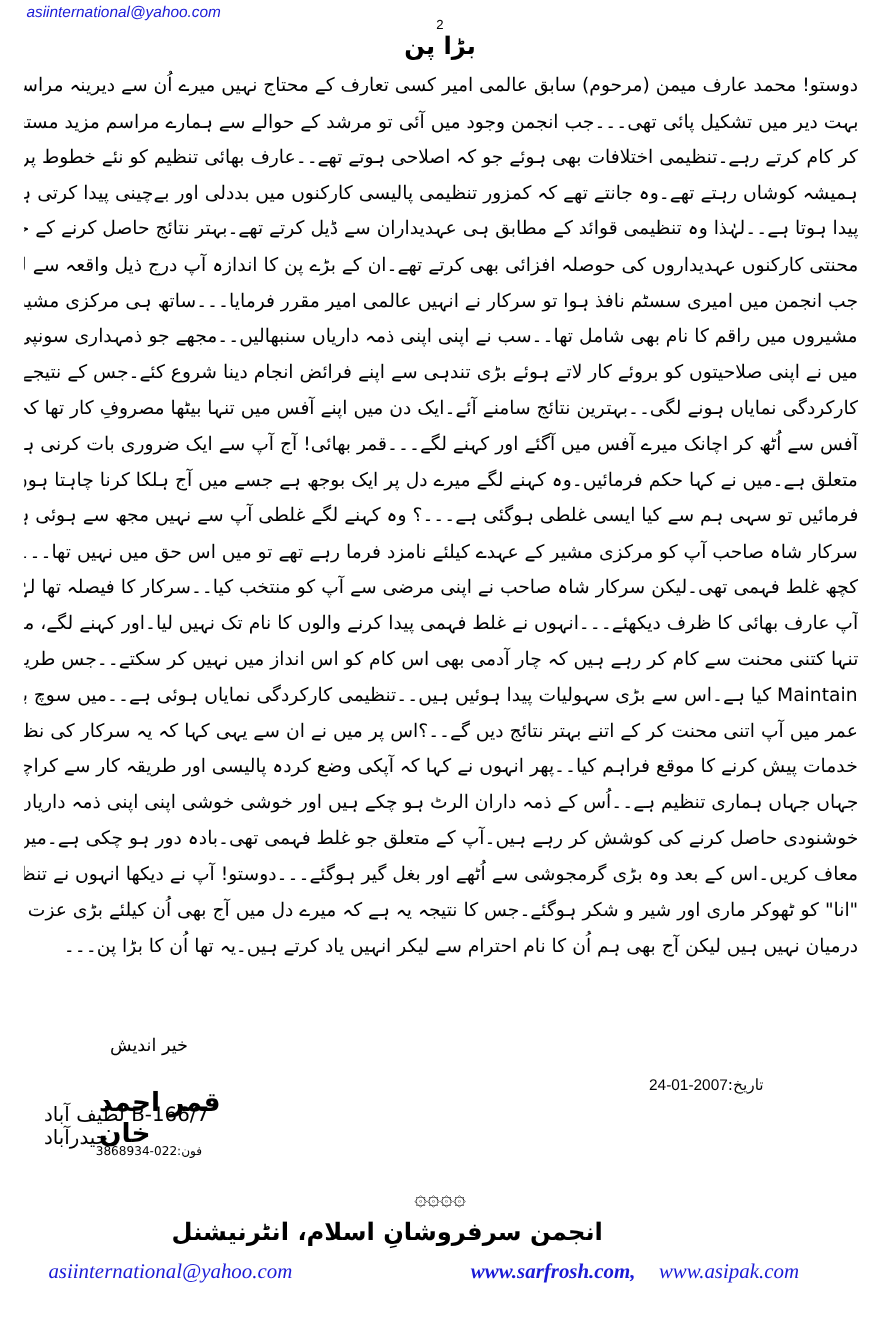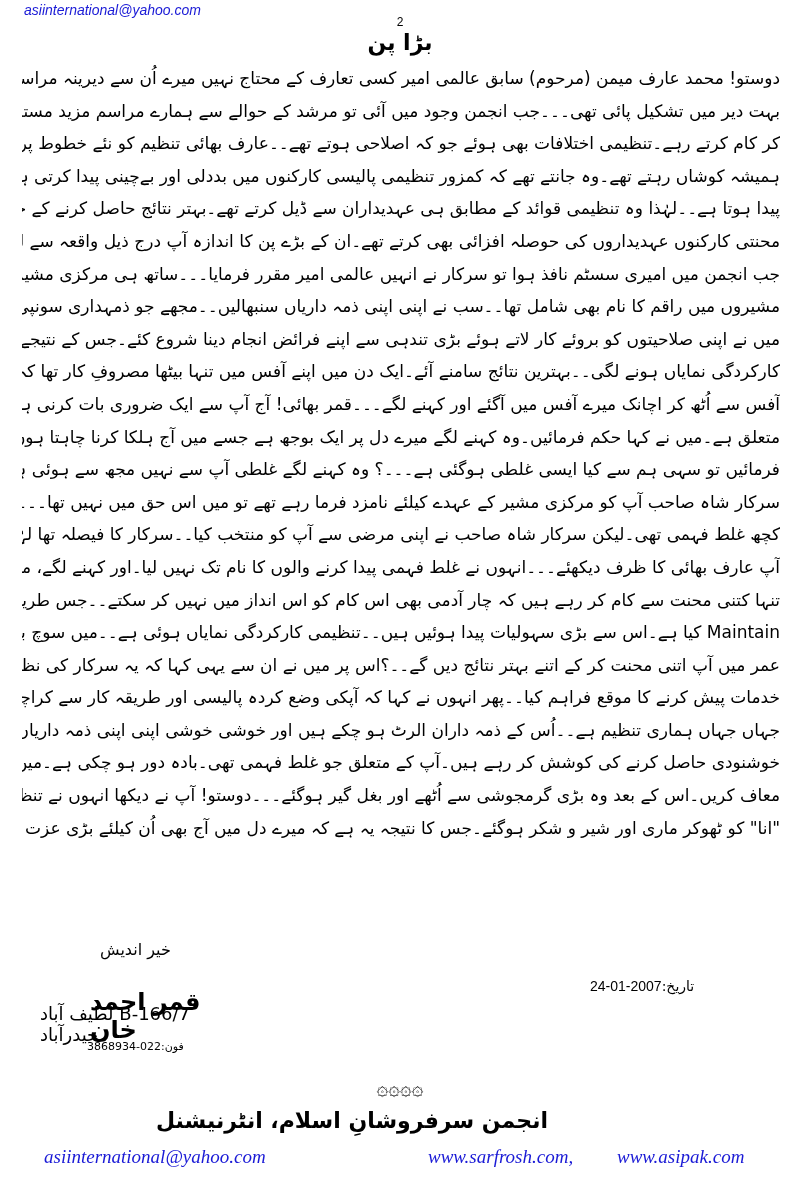--- a/index.html
+++ b/index.html
@@ -22,22 +22,22 @@
   .phone { left: 40px; width: 190px; top: 1040px; font-size: 11px; text-align: left; margin-left: 47px; }
   .date { position: absolute; left: 590px; top: 978px; font-size: 14px; direction: rtl; }
   .date .num { font-family: "Liberation Sans", sans-serif; direction: ltr; unicode-bidi: embed; }
   .ornaments { position: absolute; left: 0; width: 800px; top: 1076px; text-align: center;
                font-size: 20px; letter-spacing: 2px; }
   .org { position: absolute; left: 0; width: 704px; top: 1108px; text-align: center;
          font-size: 22px; font-weight: bold; direction: rtl; }
   .footer { position: absolute; top: 1146px; font-family: "Liberation Serif", serif;
             font-style: italic; font-size: 19px; color: #1a1ad6; }
   .footer-email { left: 44px; }
-  .footer-link1 { left: 428px; }
-  .footer-link2 { left: 617px; }
+  .footer-link1 { left: 428px; font-weight: bold; }
+  .footer-link2 { left: 599px; }
   a { color: inherit; text-decoration: none; }
 </style>
 </head>
 <body>
 
 <div class="email-top">asiinternational@yahoo.com</div>
 <div class="page-num">2</div>
 <div class="title">بڑا پن</div>
 
 <div class="body">
@@ -58,20 +58,21 @@
   <div class="line">کچھ غلط فہمی تھی۔لیکن سرکار شاہ صاحب نے اپنی مرضی سے آپ کو منتخب کیا۔۔سرکار کا فیصلہ تھا لہٰذا میں نے سر خم کر دیا۔۔دوستو!۔۔</div>
   <div class="line">آپ عارف بھائی کا ظرف دیکھئے۔۔۔انہوں نے غلط فہمی پیدا کرنے والوں کا نام تک نہیں لیا۔اور کہنے لگے، میں دیکھ رہا ہوں کہ آپ تن</div>
   <div class="line">تنہا کتنی محنت سے کام کر رہے ہیں کہ چار آدمی بھی اس کام کو اس انداز میں نہیں کر سکتے۔۔جس طریقہ کار کے مطابق آپ نے ریکارڈ</div>
   <div class="line">Maintain کیا ہے۔اس سے بڑی سہولیات پیدا ہوئیں ہیں۔۔تنظیمی کارکردگی نمایاں ہوئی ہے۔۔میں سوچ بھی نہیں سکتا تھا کہ اس</div>
   <div class="line">عمر میں آپ اتنی محنت کر کے اتنے بہتر نتائج دیں گے۔۔؟اس پر میں نے ان سے یہی کہا کہ یہ سرکار کی نظر ہے جس نے مجھے اپنی</div>
   <div class="line">خدمات پیش کرنے کا موقع فراہم کیا۔۔پھر انہوں نے کہا کہ آپکی وضع کردہ پالیسی اور طریقہ کار سے کراچی سے لیکر پنڈی پشاور تک</div>
   <div class="line">جہاں جہاں ہماری تنظیم ہے۔۔اُس کے ذمہ داران الرٹ ہو چکے ہیں اور خوشی خوشی اپنی اپنی ذمہ داریاں نبھا کر سرکار کی بارگاہ میں</div>
   <div class="line">خوشنودی حاصل کرنے کی کوشش کر رہے ہیں۔آپ کے متعلق جو غلط فہمی تھی۔بادہ دور ہو چکی ہے۔میں غلطی پر تھا۔آپ مجھے دل سے</div>
   <div class="line">معاف کریں۔اس کے بعد وہ بڑی گرمجوشی سے اُٹھے اور بغل گیر ہوگئے۔۔۔دوستو! آپ نے دیکھا انہوں نے تنظیم کے مفاد پر اپنی</div>
   <div class="line">"انا" کو ٹھوکر ماری اور شیر و شکر ہوگئے۔جس کا نتیجہ یہ ہے کہ میرے دل میں آج بھی اُن کیلئے بڑی عزت و احترام ہے۔آج وہ ہمارے</div>
+  <div class="line last">درمیان نہیں ہیں لیکن آج بھی ہم اُن کا نام احترام سے لیکر انہیں یاد کرتے ہیں۔یہ تھا اُن کا بڑا پن۔۔۔</div>
 </div>
 
 <div class="sign wellwisher">خیر اندیش</div>
 <div class="sign signer">قمر احمد خان</div>
 <div class="sign address">B-166/7 لطیف آباد حیدرآباد</div>
 <div class="sign phone">فون:022-3868934</div>
 
 <div class="date">
   <span>تاریخ:</span><span class="num">24-01-2007</span>
 </div>

